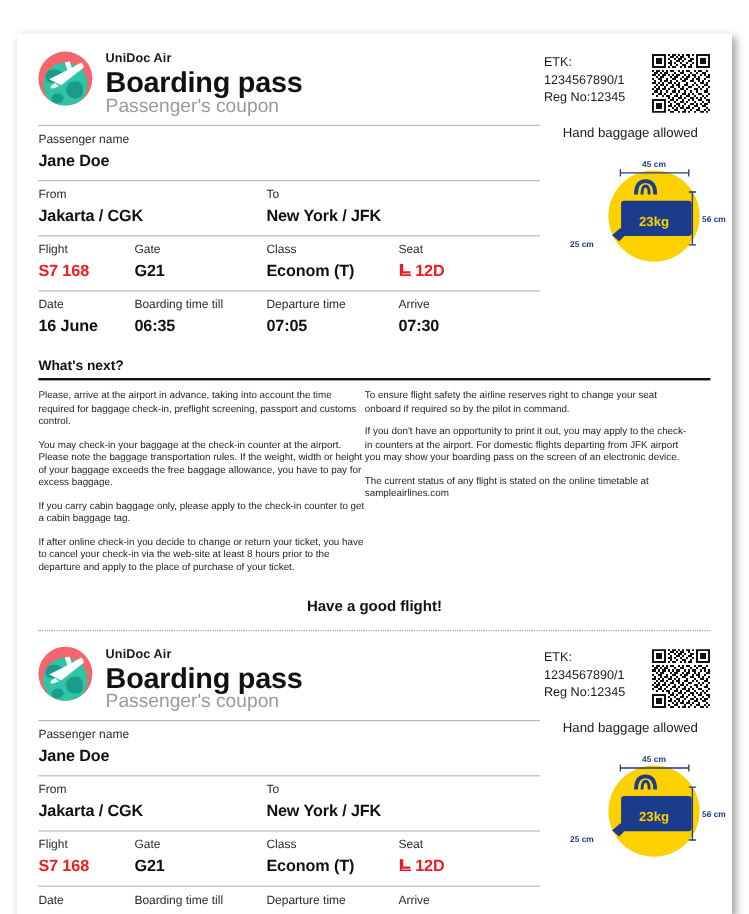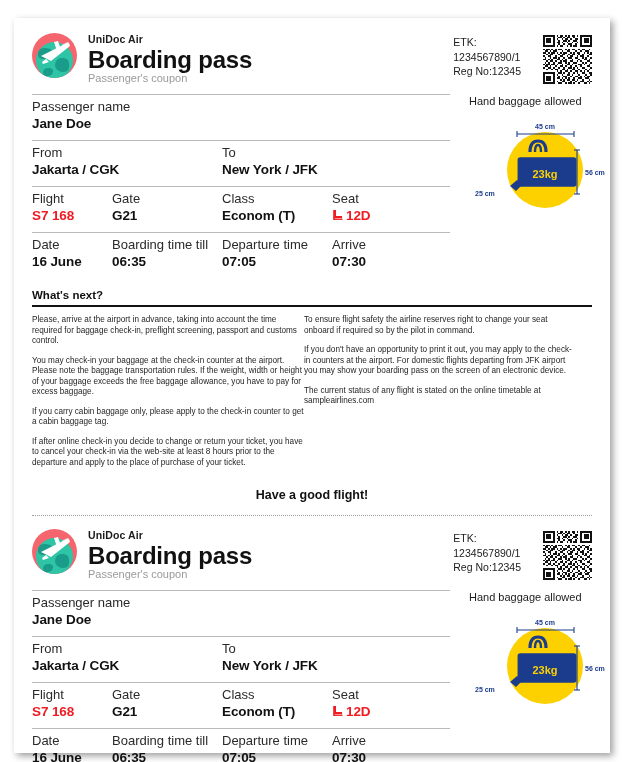--- a/index.html
+++ b/index.html
@@ -10,21 +10,21 @@
   body {
     width: 624px;
     height: 762px;
     overflow: hidden;
     font-family: "Liberation Sans", sans-serif;
     -webkit-font-smoothing: antialiased;
   }
   .page-shadow-wrap {
     position: absolute;
     left: 14px;
-    top: 18px;
+    top: 28px;
     width: 596px;
     height: 735px;
   }
   .sheet {
     position: absolute;
     inset: 0;
     background: #ffffff;
     box-shadow: 3px 3px 7px rgba(0,0,0,0.38);
     box-sizing: border-box;
   }
@@ -110,21 +110,21 @@
   }
   .brand-title {
     font-size: 24px;
     font-weight: bold;
     color: #111111;
     line-height: 23px;
     margin-top: 2px;
     letter-spacing: -0.2px;
   }
   .brand-sub {
-    font-size: 11px;
+    font-size: 16px;
     color: #9a9a9a;
     line-height: 13px;
     margin-top: 1px;
   }
   .header-right {
     display: flex;
     align-items: flex-start;
     gap: 22px;
     padding-top: 3px;
   }
@@ -167,21 +167,21 @@
     display: flex;
   }
   .cell { flex: 0 0 auto; }
   .c1 { width: 80px; }
   .c2 { width: 110px; }
   .c3 { width: 110px; }
   .c4 { width: 110px; }
   .cwide1 { width: 190px; }
   .cwide2 { width: 200px; }
   .lbl {
-    font-size: 13px;
+    font-size: 10px;
     color: #2a2a2a;
     line-height: 14px;
   }
   .val {
     font-size: 13.5px;
     font-weight: bold;
     color: #111111;
     line-height: 18px;
     margin-top: 1px;
     letter-spacing: -0.1px;

